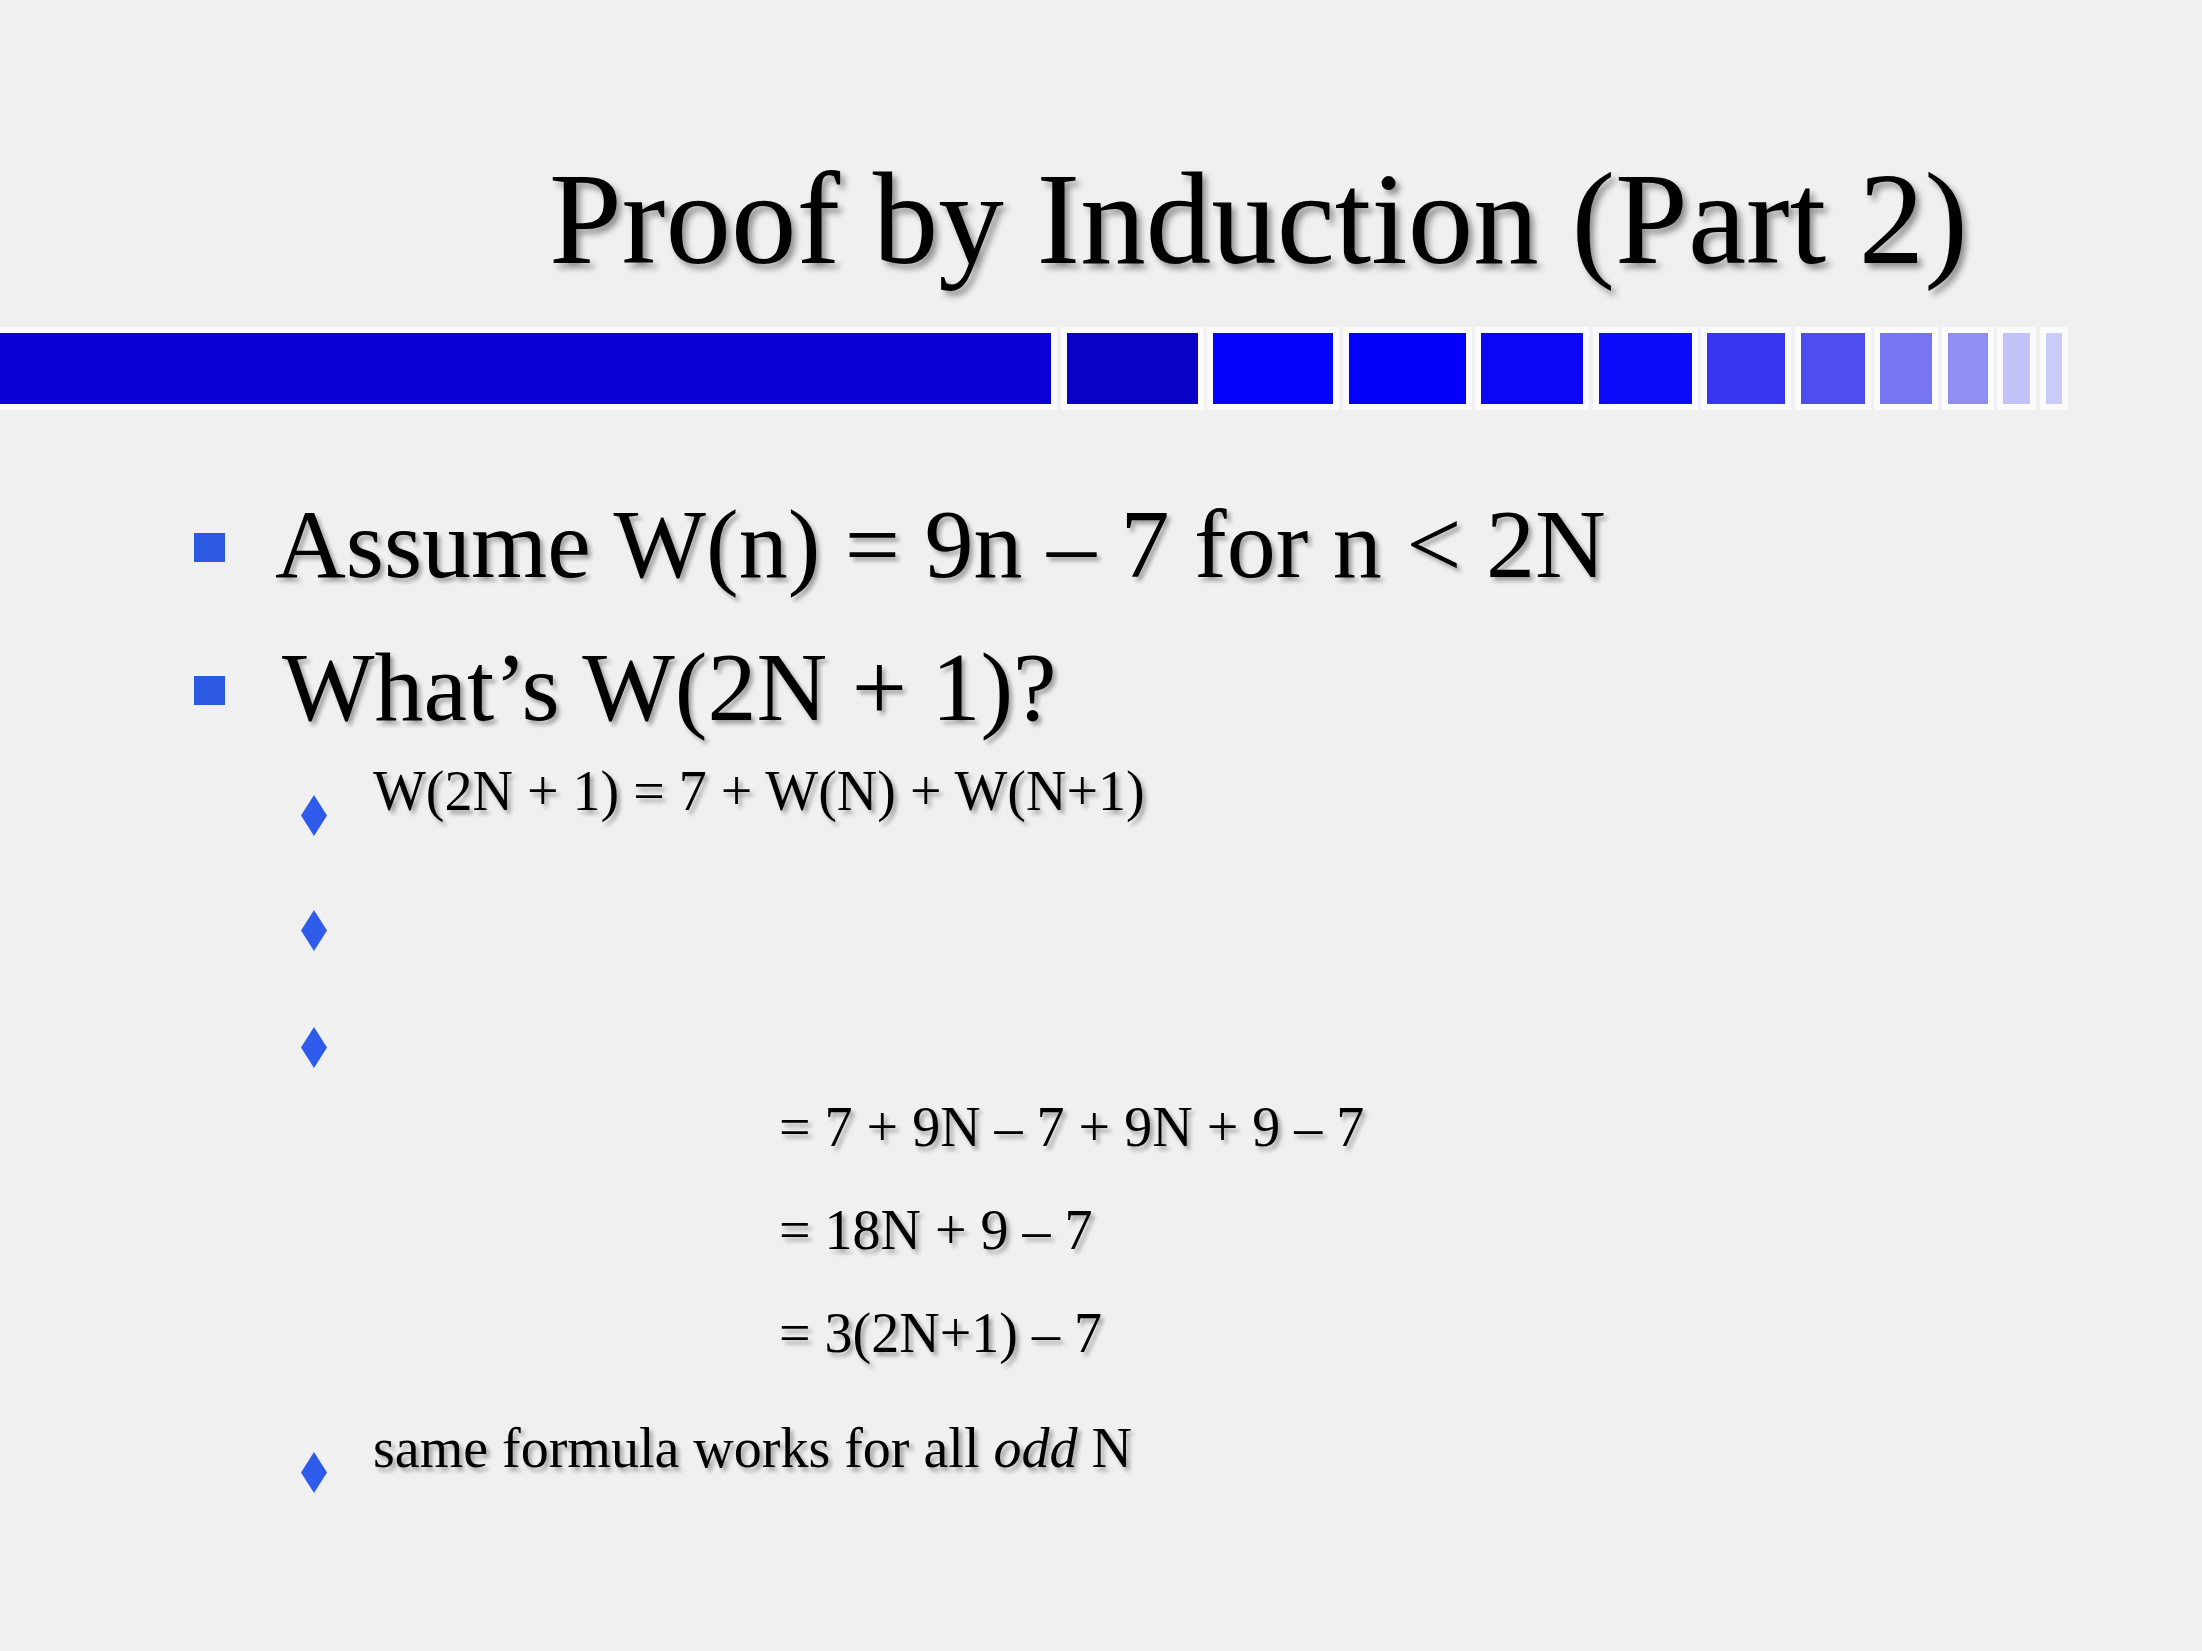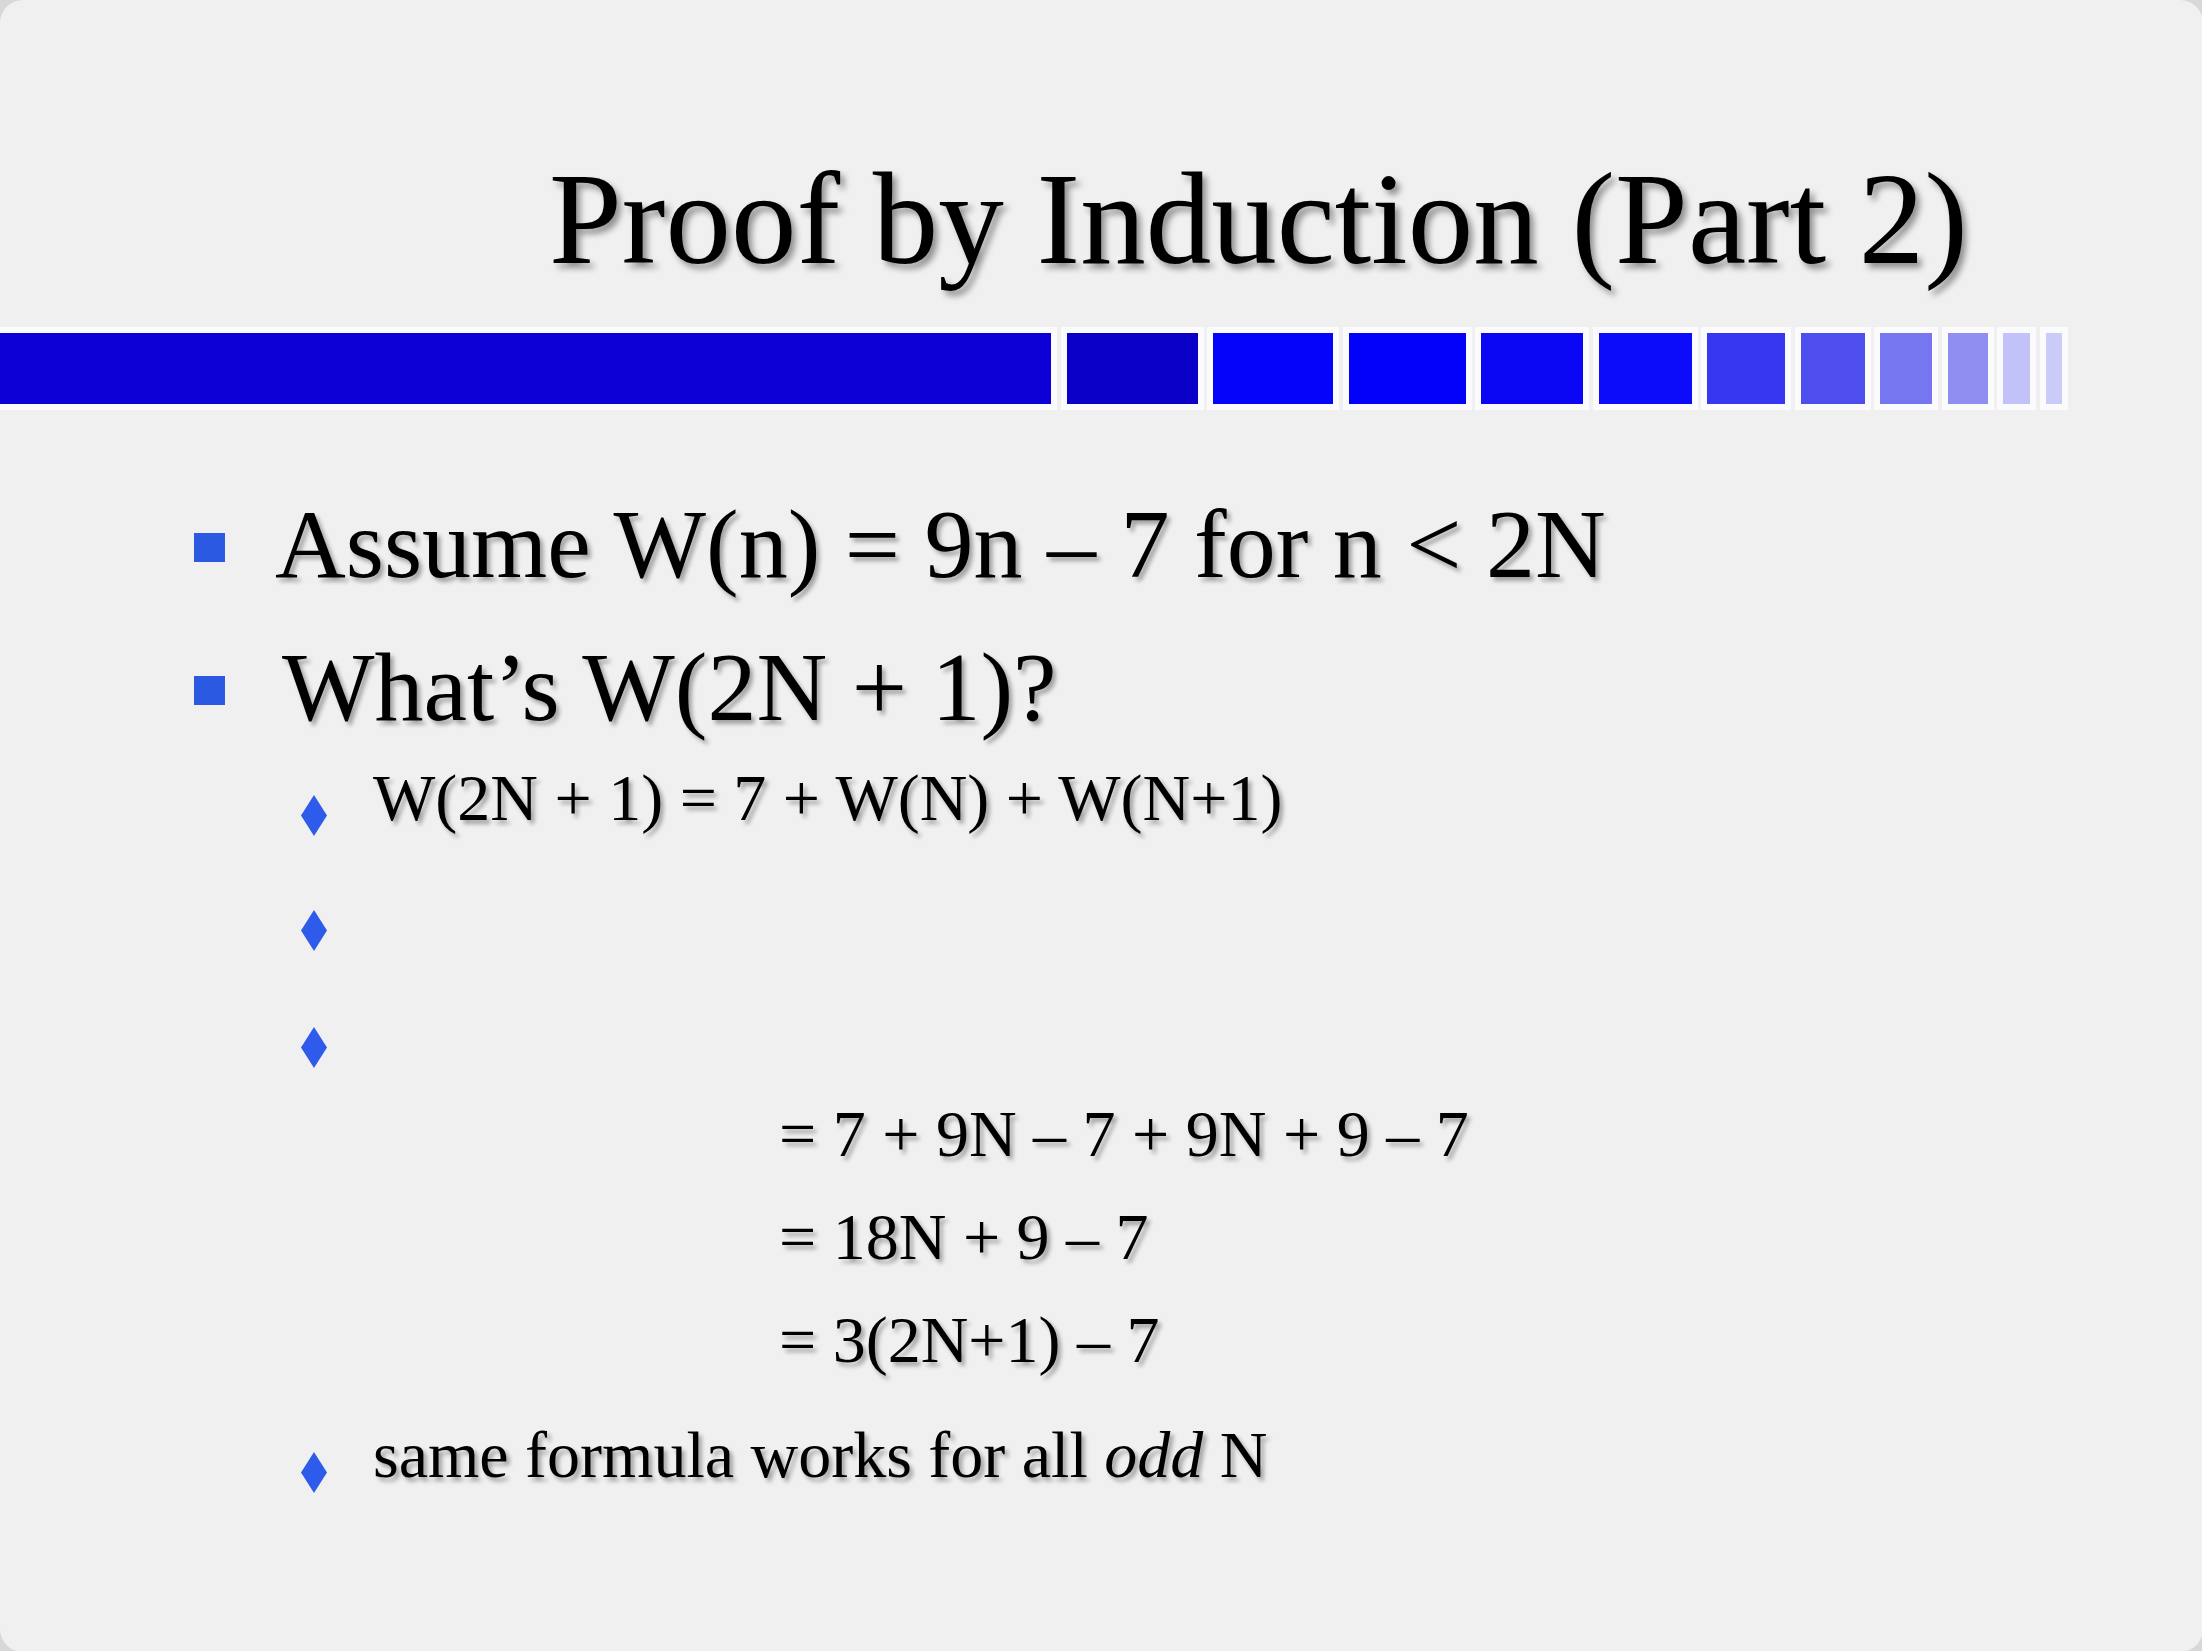--- a/index.html
+++ b/index.html
@@ -3,21 +3,20 @@
 <meta charset="utf-8">
 <style>
   html,body{margin:0;padding:0;}
   body{background:#d8d8d8;font-family:"Liberation Serif","DejaVu Serif",serif;}
   .slide{
     position:relative;
     width:2203px;height:1652px;
     background:var(--bg,#f0f0f0);
     overflow:hidden;
     color:var(--fg,#000);
-    border-radius:23px;
   }
   .title{
     position:absolute;
     left:549px;top:140px;
     font-size:131px;line-height:1.2;
     white-space:nowrap;
     color:var(--fg,#000);
     text-shadow:4.3px 5.2px 6px rgba(0,0,0,0.40);
   }
   .divider{
@@ -30,21 +29,21 @@
   }
   .seg{
     height:71px;
     flex:0 0 auto;
     box-shadow:0 0 0 6px rgba(252,252,255,0.92);
   }
   .line{
     position:absolute;left:0;width:1880px;
   }
   .lv1{font-size:98px;line-height:1.2;height:118px;}
-  .lv2{font-size:66px;line-height:1.2;height:103px;}
+  .lv2{font-size:56px;line-height:1.2;height:103px;}
   .txt{
     position:absolute;top:0;
     white-space:nowrap;
     text-shadow:3.4px 4.3px 4.3px rgba(0,0,0,0.33);
   }
   .sq{
     position:absolute;left:194px;
     width:31px;height:29px;
     background:var(--sq,#2c59e2);
   }

